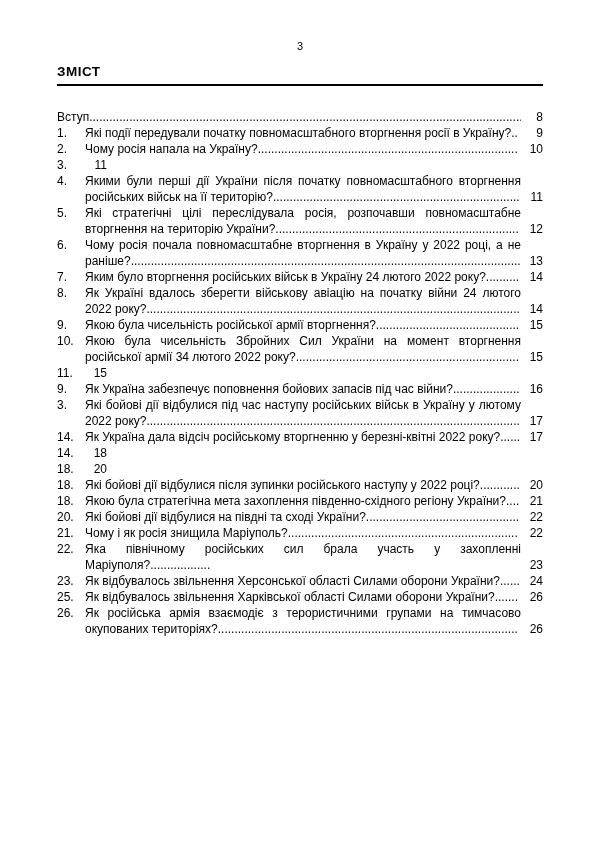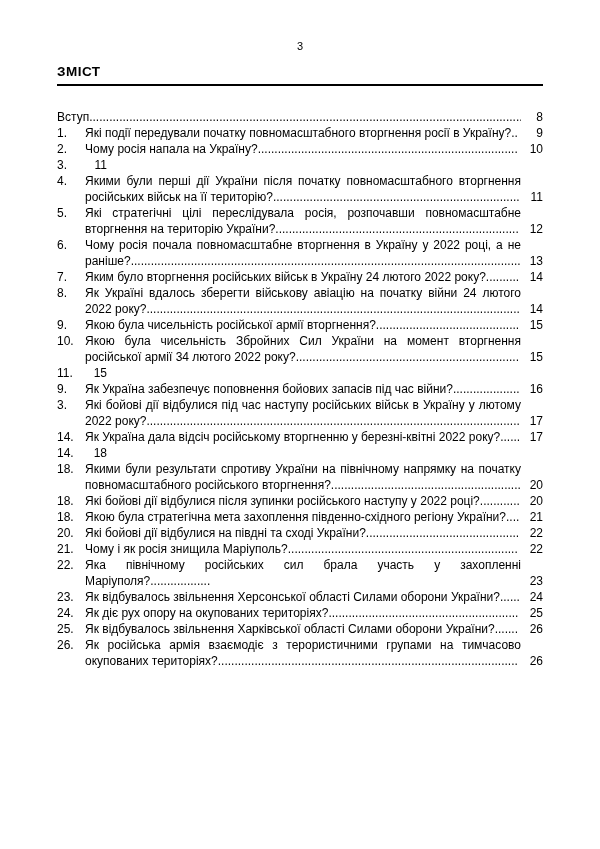--- a/index.html
+++ b/index.html
@@ -124,21 +124,20 @@
         <span class="num">14.</span>
         <span class="mid"><span class="txt">Як Україна дала відсіч російському вторгненню у березні-квітні 2022 року?</span><span class="leader">......</span></span>
         <span class="pg">17</span>
       </div>
       <div class="entry">
         <span class="num">14.</span>
         <span class="pg">18</span>
       </div>
       <div class="entry">
         <span class="num">18.</span>
-        <span class="mid"><span class="txt">Якими були результати спротиву України на північному напрямку на початку повномасштабного російського вторгнення?</span><span class="leader">.........................................................</span></span>
         <span class="pg">20</span>
       </div>
       <div class="entry">
         <span class="num">18.</span>
         <span class="mid"><span class="txt">Які бойові дії відбулися після зупинки російського наступу у 2022 році?</span><span class="leader">............</span></span>
         <span class="pg">20</span>
       </div>
       <div class="entry">
         <span class="num">18.</span>
         <span class="mid"><span class="txt">Якою була стратегічна мета захоплення південно-східного регіону України?</span><span class="leader">....</span></span>
@@ -158,25 +157,20 @@
         <span class="num">22.</span>
         <span class="mid"><span class="txt">Яка північному російських сил брала участь у захопленні Маріуполя?</span><span class="leader">..................</span></span>
         <span class="pg">23</span>
       </div>
       <div class="entry">
         <span class="num">23.</span>
         <span class="mid"><span class="txt">Як відбувалось звільнення Херсонської області Силами оборони України?</span><span class="leader">......</span></span>
         <span class="pg">24</span>
       </div>
       <div class="entry">
-        <span class="num">24.</span>
-        <span class="mid"><span class="txt">Як діє рух опору на окупованих територіях?</span><span class="leader">.........................................................</span></span>
-        <span class="pg">25</span>
-      </div>
-      <div class="entry">
         <span class="num">25.</span>
         <span class="mid"><span class="txt">Як відбувалось звільнення Харківської області Силами оборони України?</span><span class="leader">.......</span></span>
         <span class="pg">26</span>
       </div>
       <div class="entry">
         <span class="num">26.</span>
         <span class="mid"><span class="txt">Як російська армія взаємодіє з терористичними групами на тимчасово окупованих територіях?</span><span class="leader">..........................................................................................</span></span>
         <span class="pg">26</span>
       </div>
     </div>

